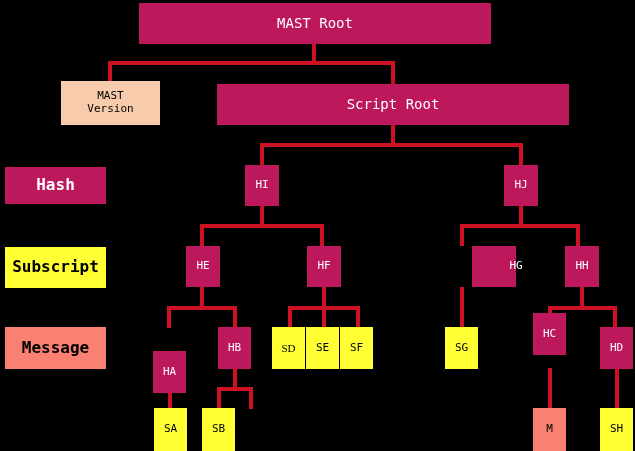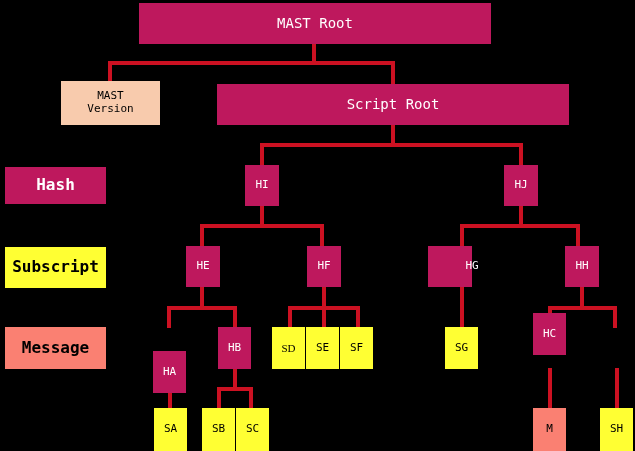--- a/index.html
+++ b/index.html
@@ -128,34 +128,34 @@
   <div class="node version med" style="left:61px; top:81px; width:99px; height:44px;">MAST
 Version</div>
 
   <div class="node hash big" style="left:217px; top:84px; width:352px; height:41px;">Script Root</div>
 
   <div class="node hash med" style="left:245px; top:165px; width:34px; height:41px;">HI</div>
   <div class="node hash med" style="left:504px; top:165px; width:34px; height:41px;">HJ</div>
 
   <div class="node hash med" style="left:186px; top:246px; width:34px; height:41px;">HE</div>
   <div class="node hash med" style="left:307px; top:246px; width:34px; height:41px;">HF</div>
-  <div class="node hash med" style="left:428px; top:246px; width:34px; height:41px;padding-left:44px;">HG</div>
+  <div class="node hash med" style="left:472px; top:246px; width:34px; height:41px;padding-left:44px;">HG</div>
   <div class="node hash med" style="left:565px; top:246px; width:34px; height:41px;">HH</div>
 
   <div class="node hash med" style="left:153px; top:327px; width:33px; height:42px;margin-top:24px;">HA</div>
   <div class="node hash med" style="left:218px; top:327px; width:33px; height:42px;">HB</div>
 
   <div class="node subscript med" style="left:272px; top:327px; width:33px; height:42px;font-family:Liberation Serif, serif;">SD</div>
   <div class="node subscript med" style="left:306px; top:327px; width:33px; height:42px;">SE</div>
   <div class="node subscript med" style="left:340px; top:327px; width:33px; height:42px;">SF</div>
 
   <div class="node subscript med" style="left:445px; top:327px; width:33px; height:42px;">SG</div>
 
   <div class="node hash med" style="left:533px; top:313px; width:33px; height:42px;">HC</div>
+  <div class="node hash med" style="left:600px; top:327px; width:33px; height:42px;">HD</div>
 
   <div class="node subscript med" style="left:154px; top:408px; width:33px; height:43px;">SA</div>
   <div class="node subscript med" style="left:202px; top:408px; width:33px; height:43px;">SB</div>
-  <div class="node subscript med" style="left:236px; top:408px; width:33px; height:43px;">SC</div>
 
   <div class="node message med" style="left:533px; top:408px; width:33px; height:43px;">M</div>
   <div class="node subscript med" style="left:600px; top:408px; width:33px; height:43px;">SH</div>
 
 </div>
 
 </body></html>

